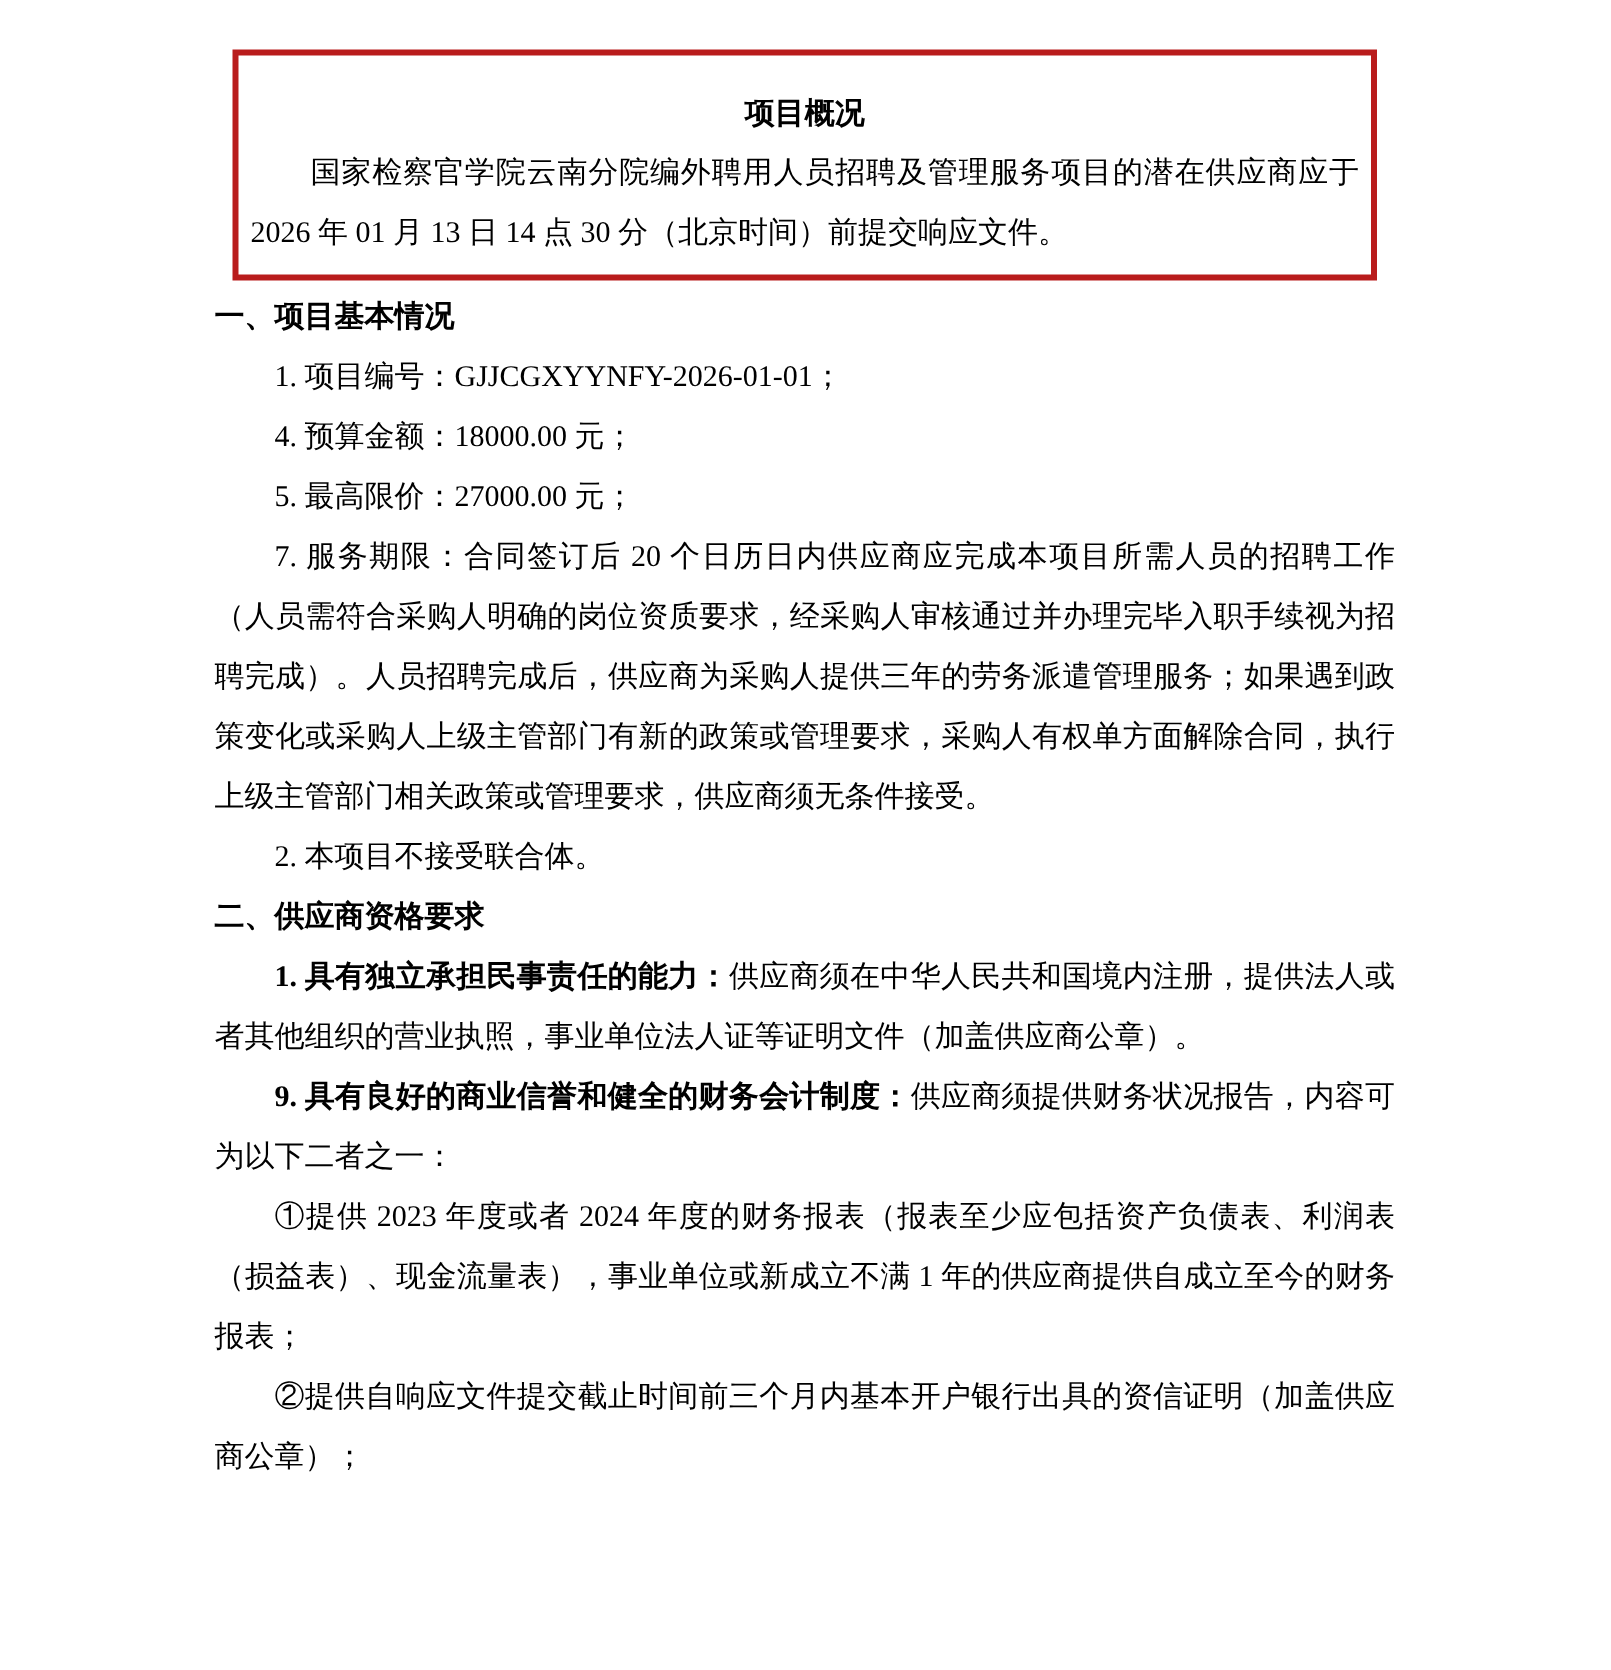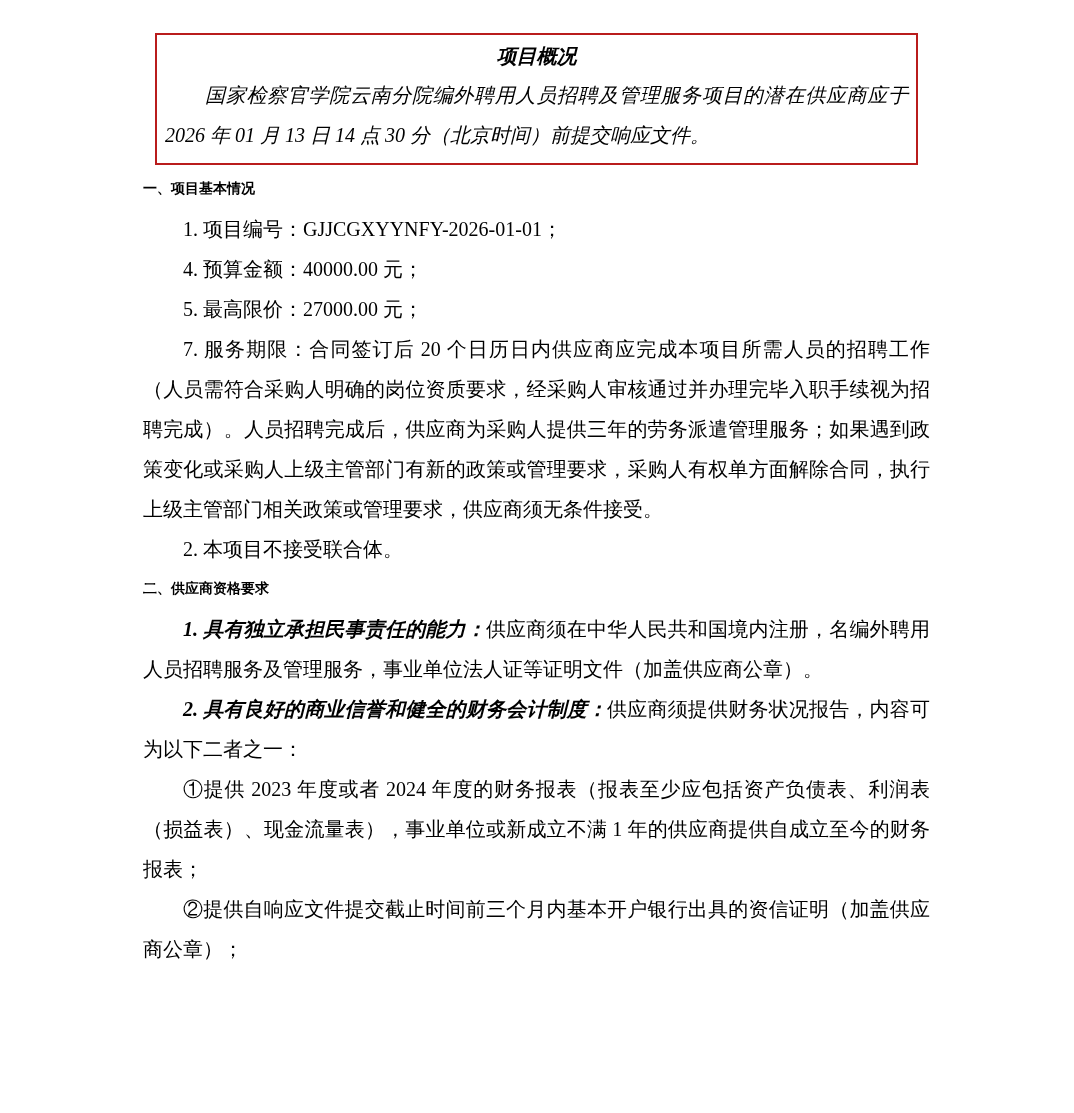--- a/index.html
+++ b/index.html
@@ -16,69 +16,67 @@
     box-sizing: border-box;
     width: 1074px;
     height: 1113px;
     padding: 33px 144px 0 143px;
     font-family: "Liberation Serif", "DejaVu Serif", serif;
     font-size: 20px;
     line-height: 40px;
     color: #000000;
   }
   .overview-box {
-    border: 2px solid #b91c1c;
+    border: 4px solid #b91c1c;
     margin: 0 12px 4px 12px;
-    padding: 2px 8px 8px 8px;
-    font-style: italic;
+    padding: 20px 8px 8px 8px;
   }
   .overview-title {
     text-align: center;
     font-weight: bold;
     line-height: 38px;
   }
   p.para {
     margin: 0;
     text-indent: 2em;
     text-align: justify;
   }
   .sec-heading {
     margin: 0;
-    font-size: 14px;
+    font-size: 20px;
     font-weight: bold;
     line-height: 40px;
     text-indent: 0;
     text-align: left;
   }
   b.lead {
     font-weight: bold;
-    font-style: italic;
   }
 </style>
 </head>
 <body>
 
 <div class="page">
 
   <div class="overview-box">
     <div class="overview-title">项目概况</div>
     <p class="para">国家检察官学院云南分院编外聘用人员招聘及管理服务项目的潜在供应商应于 2026 年 01 月 13 日 14 点 30 分（北京时间）前提交响应文件。</p>
   </div>
 
   <h2 class="sec-heading">一、项目基本情况</h2>
 
   <p class="para">1. 项目编号：GJJCGXYYNFY-2026-01-01；</p>
-  <p class="para">4. 预算金额：40000.00 元；</p>
+  <p class="para">4. 预算金额：18000.00 元；</p>
   <p class="para">5. 最高限价：27000.00 元；</p>
   <p class="para">7. 服务期限：合同签订后 20 个日历日内供应商应完成本项目所需人员的招聘工作（人员需符合采购人明确的岗位资质要求，经采购人审核通过并办理完毕入职手续视为招聘完成）。人员招聘完成后，供应商为采购人提供三年的劳务派遣管理服务；如果遇到政策变化或采购人上级主管部门有新的政策或管理要求，采购人有权单方面解除合同，执行上级主管部门相关政策或管理要求，供应商须无条件接受。</p>
   <p class="para">2. 本项目不接受联合体。</p>
 
   <h2 class="sec-heading">二、供应商资格要求</h2>
 
-  <p class="para"><b class="lead">1. 具有独立承担民事责任的能力：</b><span>供应商须在中华人民共和国境内注册，名编外聘用人员招聘服务及管理服务，事业单位法人证等证明文件（加盖供应商公章）。</span></p>
+  <p class="para"><b class="lead">1. 具有独立承担民事责任的能力：</b><span>供应商须在中华人民共和国境内注册，提供法人或者其他组织的营业执照，事业单位法人证等证明文件（加盖供应商公章）。</span></p>
 
-  <p class="para"><b class="lead">2. 具有良好的商业信誉和健全的财务会计制度：</b><span>供应商须提供财务状况报告，内容可为以下二者之一：</span></p>
+  <p class="para"><b class="lead">9. 具有良好的商业信誉和健全的财务会计制度：</b><span>供应商须提供财务状况报告，内容可为以下二者之一：</span></p>
 
   <p class="para">①提供 2023 年度或者 2024 年度的财务报表（报表至少应包括资产负债表、利润表（损益表）、现金流量表），事业单位或新成立不满 1 年的供应商提供自成立至今的财务报表；</p>
 
   <p class="para">②提供自响应文件提交截止时间前三个月内基本开户银行出具的资信证明（加盖供应商公章）；</p>
 
 </div>
 
 </body></html>

